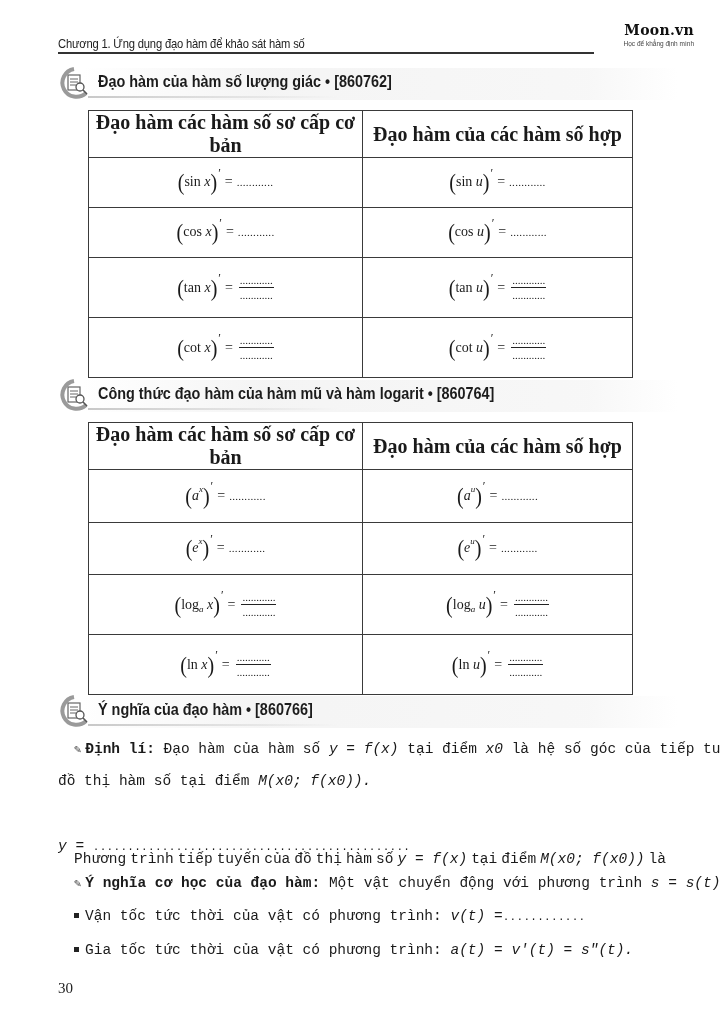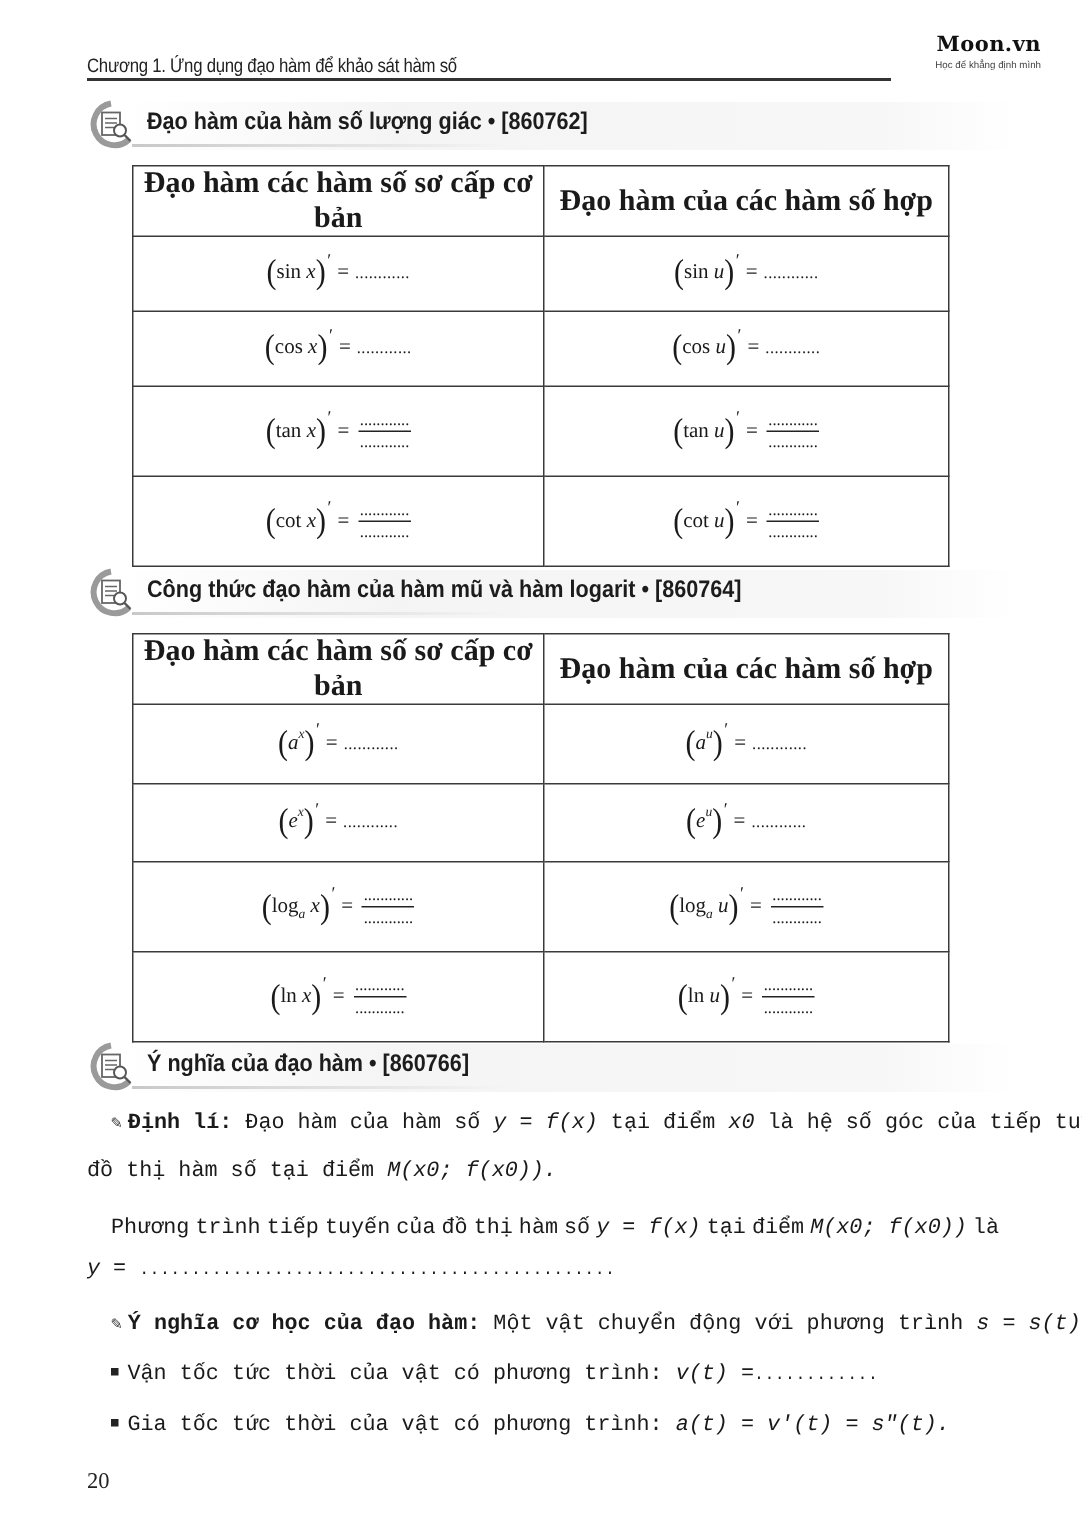--- a/index.html
+++ b/index.html
@@ -38,21 +38,21 @@
   .frac { display: inline-flex; flex-direction: column; align-items: center; vertical-align: middle; margin-left: 2px; }
   .frac .num { border-bottom: 1.2px solid #222; padding: 0 1px 1px; font-size: 11px; line-height: 12px; }
   .frac .den { font-size: 11px; line-height: 14px; }
 
   
   .para { position: absolute; font-family: Liberation Mono, monospace; font-size: 14.5px; color: #1a1a1a; white-space: nowrap; }
   .para b { font-weight: bold; }
   .mi { font-style: italic; }
   .pencil { display: inline-block; margin-right: 4px; font-size: 12px; color: #333; }
   .bullet { display: inline-block; width: 5px; height: 5px; background: #222; margin-right: 6px; vertical-align: middle; position: relative; top: -1px; }
-  .justify-line { display: flex; justify-content: space-between; }
+  .justify-line { display: flex; justify-content: space-between; margin-top: 40px; }
   .page-num { position: absolute; left: 58px; top: 980px; font-family: "Liberation Serif", serif; font-size: 15px; color: #222; }
 </style>
 </head>
 <body>
 
 <div class="run-header">
   <span class="run-title">Chương 1. Ứng dụng đạo hàm để khảo sát hàm số</span>
   <div class="run-rule"></div>
 </div>
 <div class="brand">
@@ -263,13 +263,13 @@
 </div>
 <div class="para" style="left:74px; top:908px;">
   <span class="bullet"></span><span>Vận tốc tức thời của vật có phương trình:</span>
   <span class="mi">v(t) =</span><span class="dots">............</span>
 </div>
 <div class="para" style="left:74px; top:942px;">
   <span class="bullet"></span><span>Gia tốc tức thời của vật có phương trình:</span>
   <span class="mi">a(t) = v′(t) = s″(t).</span>
 </div>
 
-<div class="page-num">20</div>
+<div class="page-num">30</div>
 
 </body></html>

